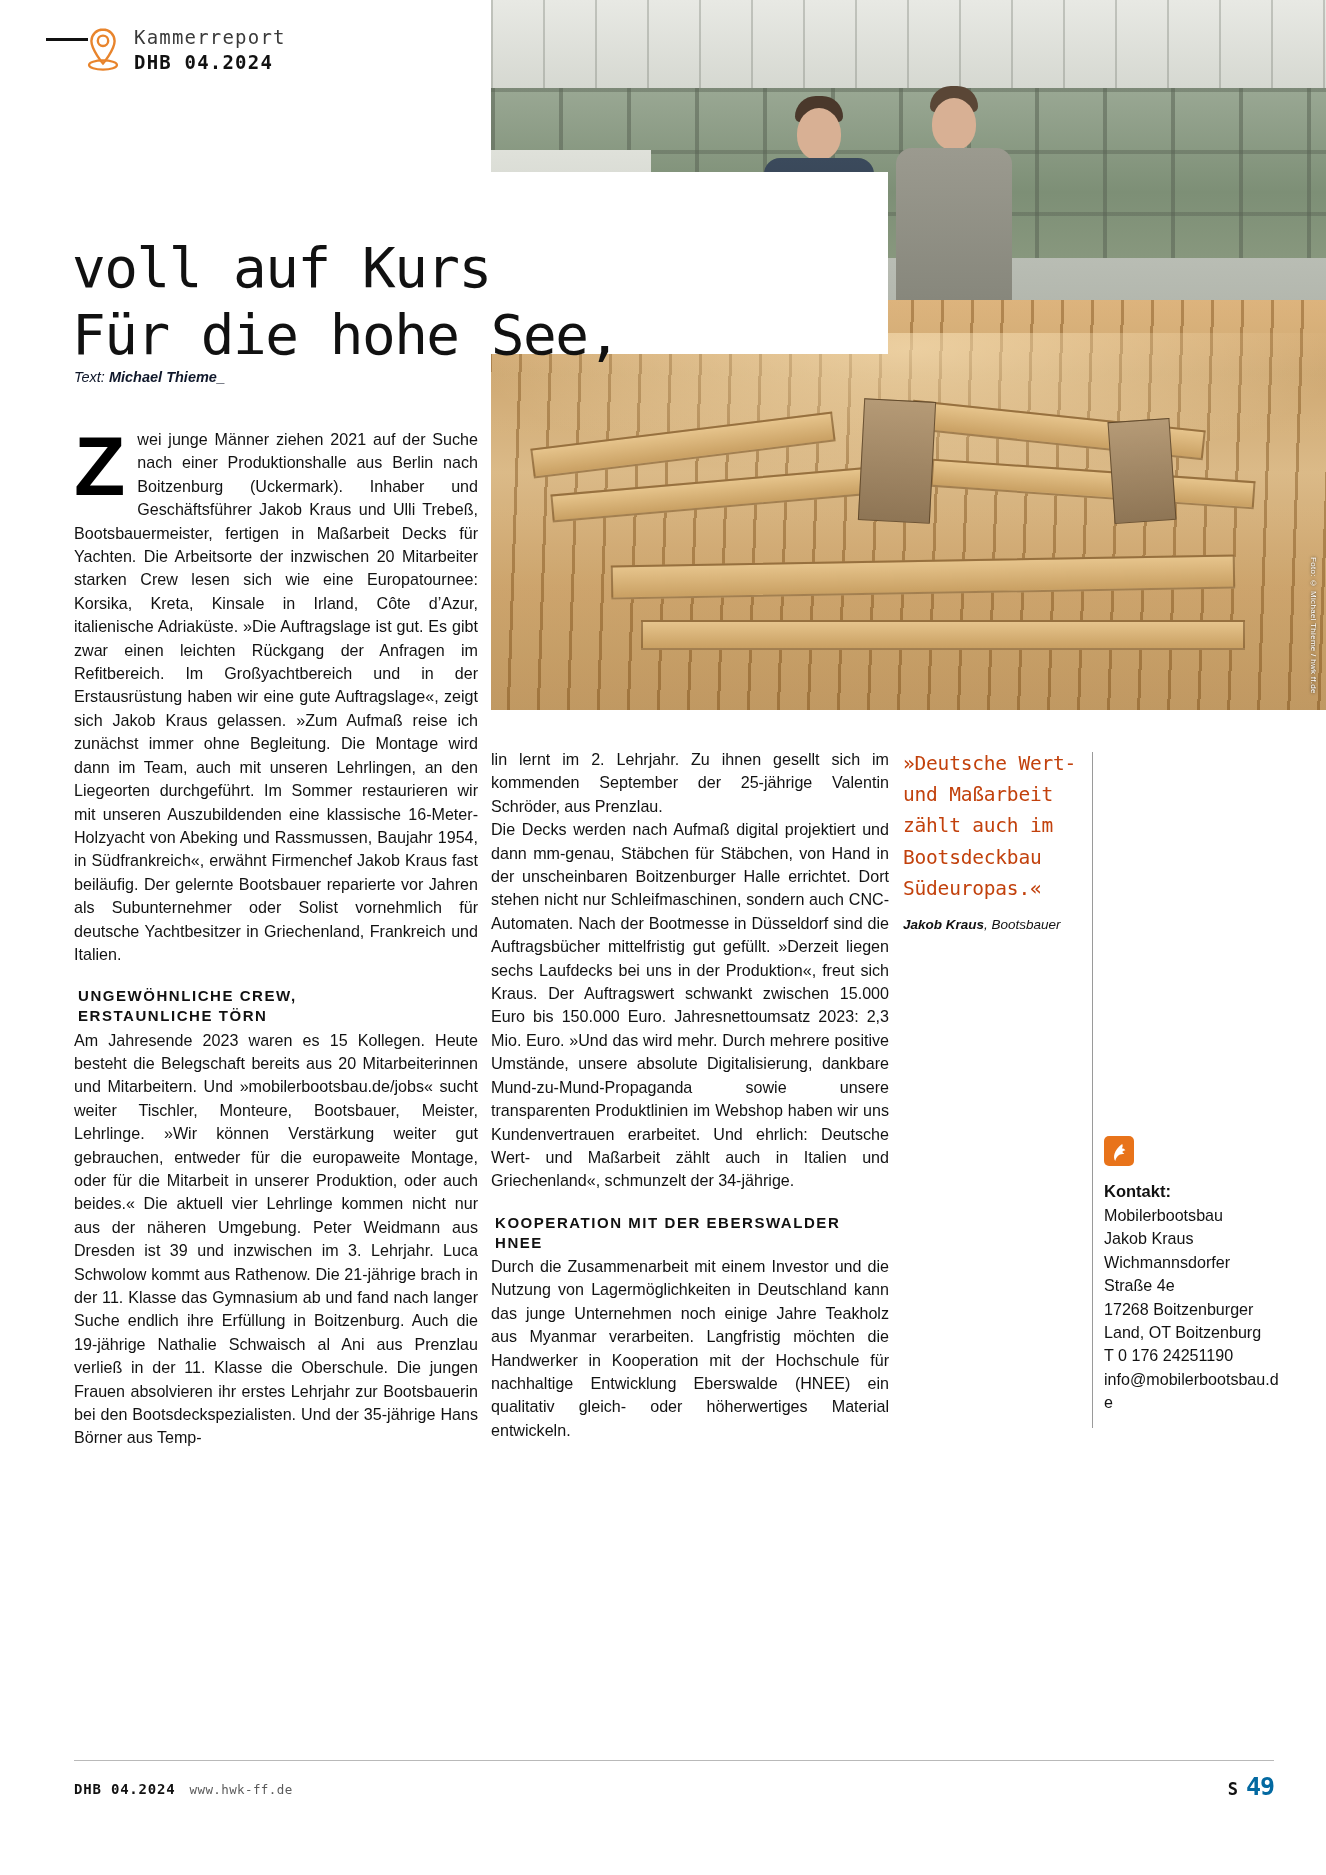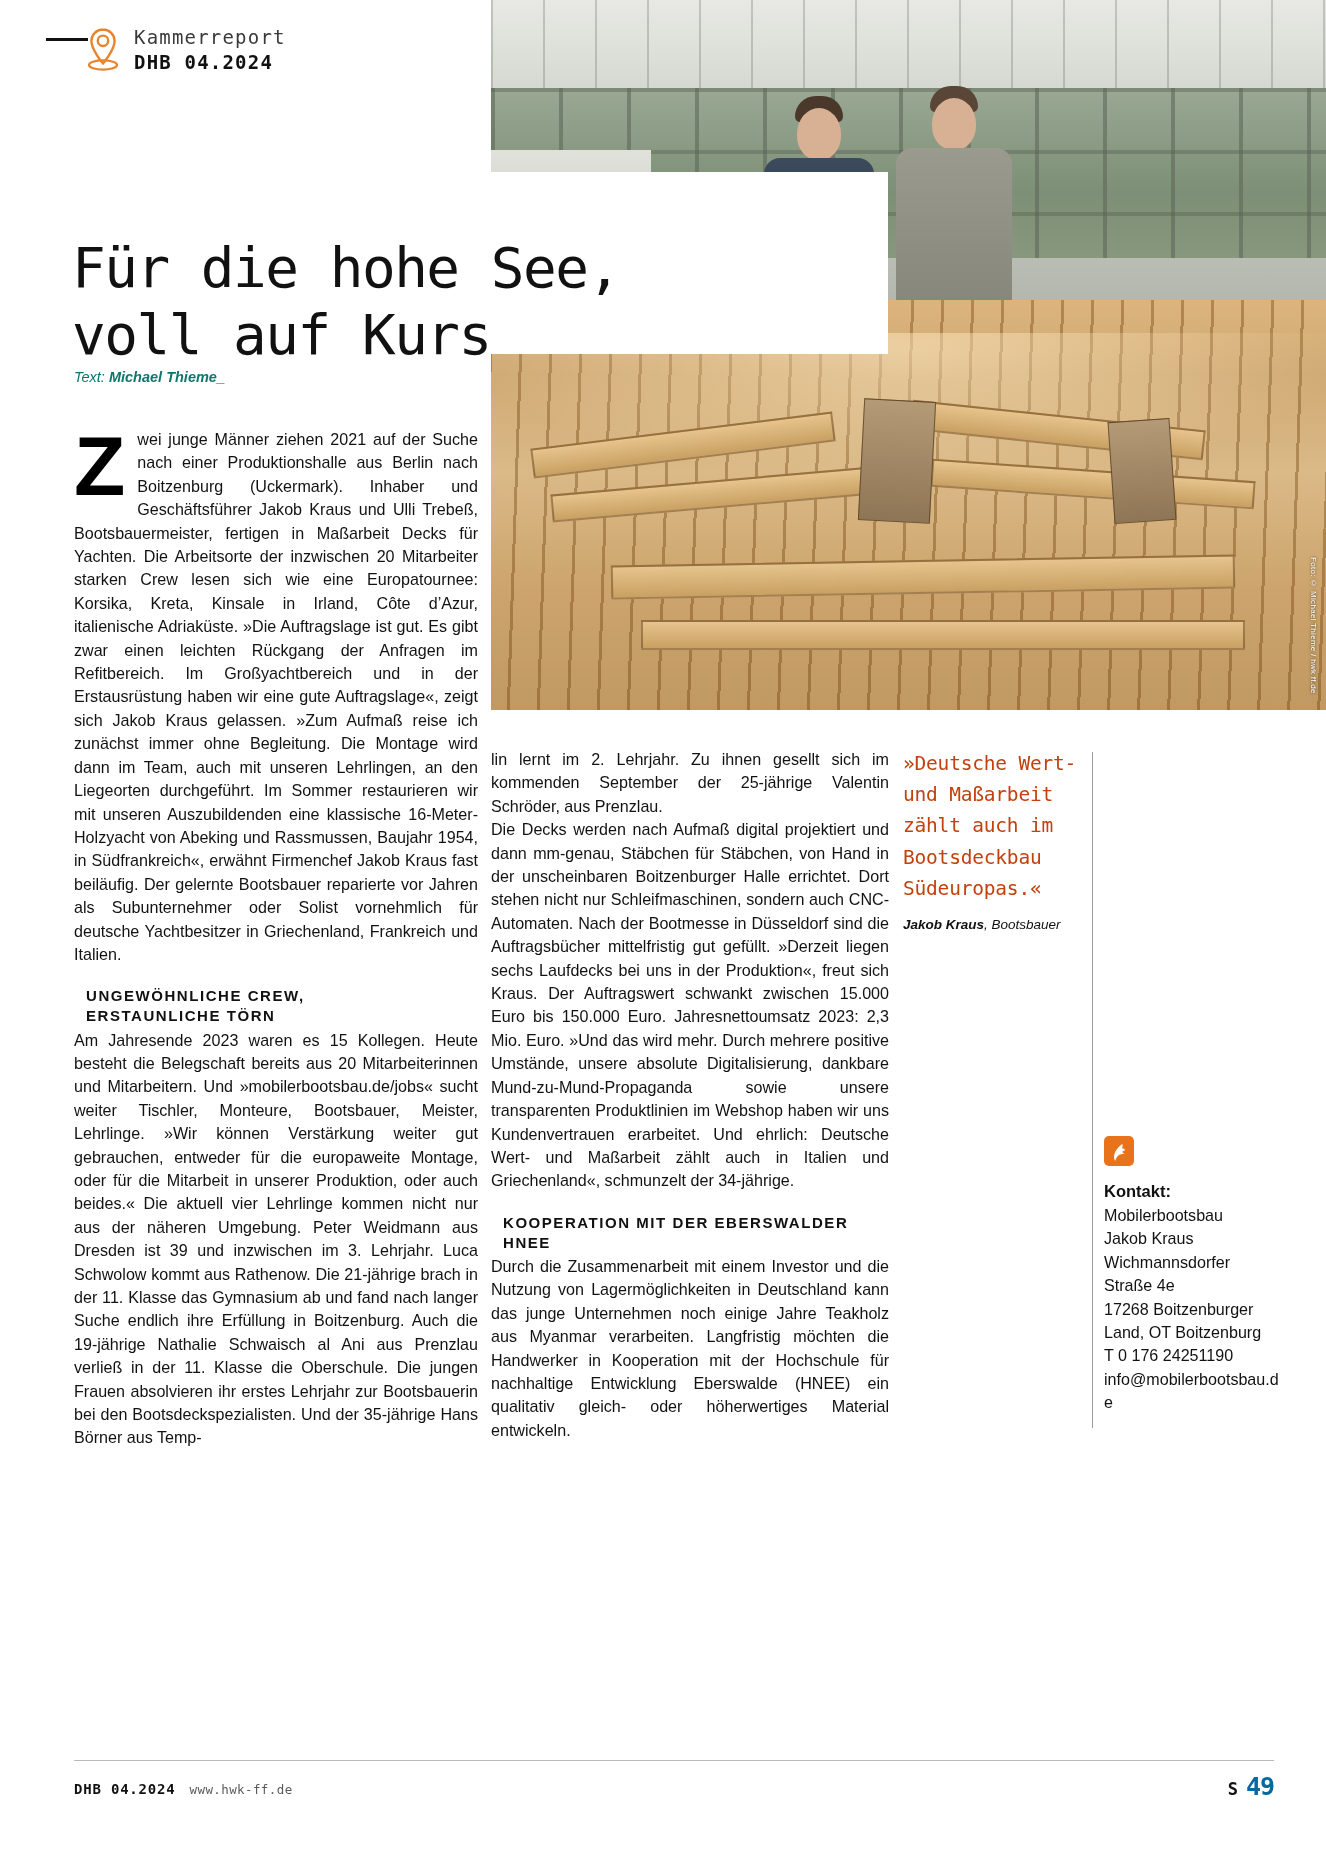--- a/index.html
+++ b/index.html
@@ -135,21 +135,21 @@
     font-family:"DejaVu Sans Mono", monospace;
     font-size:56px;line-height:1.20;font-weight:400;color:#111;
     letter-spacing:-1.5px;
     z-index:5;
   }
   .headline span{display:block;}
 
   
   .byline{
     position:absolute;left:74px;top:369px;
-    font-size:14.5px;font-style:italic;color:#0f766e;
+    font-size:14.5px;font-style:italic;color:#0f172a;
     font-family:"Liberation Sans", sans-serif;
   }
   .byline b{font-weight:700;font-style:italic;}
 
   
   .col{
     position:absolute;
     font-family:"Liberation Sans", sans-serif;
     font-size:16.1px;line-height:1.455;
     color:#121212;text-align:justify;
@@ -165,21 +165,21 @@
   .dropcap{
     float:left;
     font-family:"Liberation Sans", sans-serif;
     font-size:84px;line-height:.78;font-weight:700;
     margin:6px 12px 0 0;color:#000;
   }
 
   h2.sub{
     font-family:"Liberation Sans", sans-serif;
     font-size:15px;font-weight:700;letter-spacing:1.55px;
-    line-height:1.34;margin:20px 0 2px 12px;color:#111;
+    line-height:1.34;margin:20px 0 2px 4px;color:#111;
     text-align:left;
   }
 
   
   .quote-wrap{
     position:absolute;left:903px;top:748px;width:196px;
   }
   .quote{
     font-family:"DejaVu Sans Mono", monospace;
     font-size:19.5px;line-height:1.60;color:#c2410c;
@@ -293,22 +293,22 @@
         <circle cx="17" cy="14.8" r="5.2" fill="none" stroke="#e8842c" stroke-width="2.4"></circle>
       </svg>
     </span>
     <span class="kicker-text">
       <span class="kicker-line1">Kammerreport</span>
       <span class="kicker-line2">DHB 04.2024</span>
     </span>
   </div>
 
   <h1 class="headline">
+    <span>voll auf Kurs</span>
     <span>Für die hohe See,</span>
-    <span>voll auf Kurs</span>
   </h1>
 
   <div class="byline">
     <span>Text: </span><b>Michael Thieme_</b>
   </div>
 
   <div class="col col1">
     <p><span class="dropcap">Z</span><span>wei junge Männer ziehen 2021 auf der Suche nach einer Produktionshalle aus Berlin nach Boitzenburg (Uckermark). Inhaber und Geschäftsführer Jakob Kraus und Ulli Trebeß, Bootsbauermeister, fertigen in Maßarbeit Decks für Yachten. Die Arbeitsorte der inzwischen 20 Mitarbeiter starken Crew lesen sich wie eine Europatournee: Korsika, Kreta, Kinsale in Irland, Côte d’Azur, italienische Adriaküste. »Die Auftragslage ist gut. Es gibt zwar einen leichten Rückgang der Anfragen im Refitbereich. Im Großyachtbereich und in der Erstausrüstung haben wir eine gute Auftragslage«, zeigt sich Jakob Kraus gelassen. »Zum Aufmaß reise ich zunächst immer ohne Begleitung. Die Montage wird dann im Team, auch mit unseren Lehrlingen, an den Liegeorten durchgeführt. Im Sommer restaurieren wir mit unseren Auszubildenden eine klassische 16-Meter-Holzyacht von Abeking und Rassmussen, Baujahr 1954, in Südfrankreich«, erwähnt Firmenchef Jakob Kraus fast beiläufig. Der gelernte Bootsbauer reparierte vor Jahren als Subunternehmer oder Solist vornehmlich für deutsche Yachtbesitzer in Griechenland, Frankreich und Italien.</span></p>
 
     <h2 class="sub">

